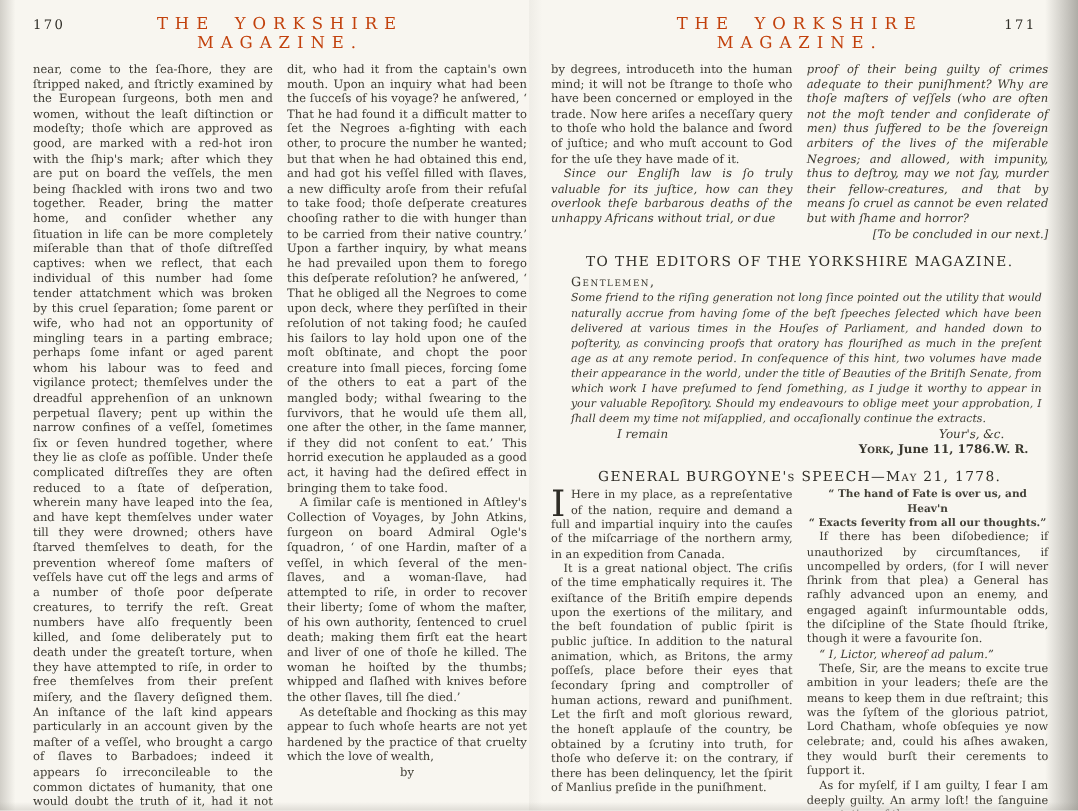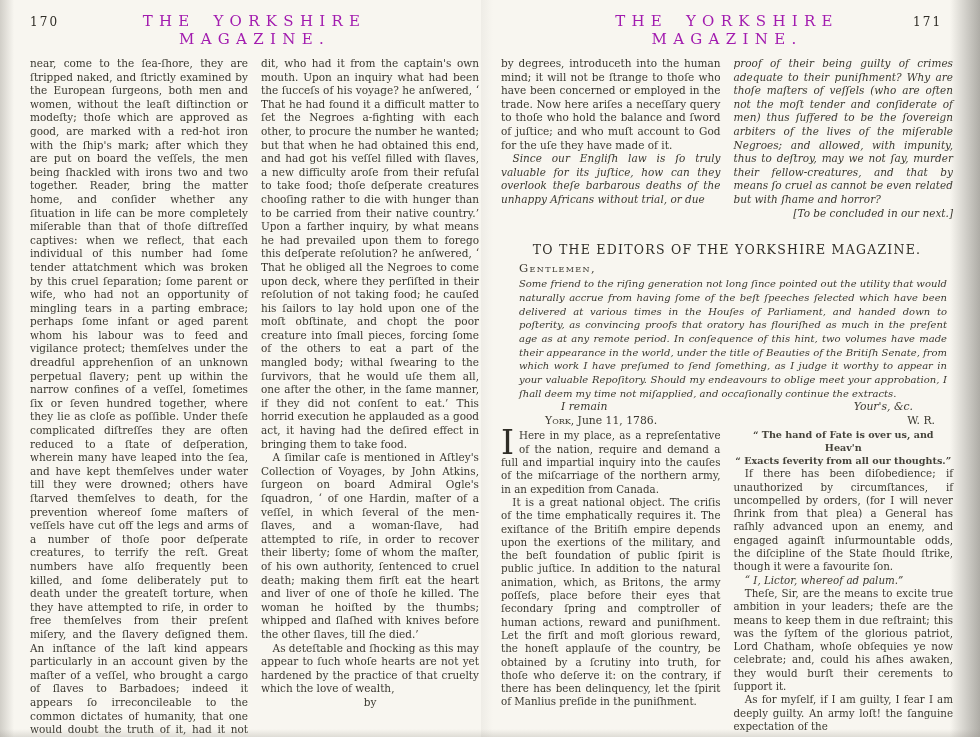--- a/index.html
+++ b/index.html
@@ -15,39 +15,39 @@
   .scan-edge-bottom{position:absolute;left:0;bottom:0;width:100%;height:8px;
     background:linear-gradient(to top, rgba(145,142,134,.25), rgba(145,142,134,0));}
   .gutter{position:absolute;left:481px;top:0;width:12px;height:100%;
     background:linear-gradient(to right, rgba(60,58,50,.05), rgba(60,58,50,0));}
 
   .page{position:absolute;top:0;height:579px;box-sizing:border-box;}
   .page-left{left:0;width:487px;padding:12px 8px 0 30px;}
   .page-right{left:489px;width:470px;padding:12px 6px 0 12px;}
 
   .page-header{display:flex;align-items:baseline;margin-bottom:9px;}
-  .mag-title{flex:1;text-align:center;font-size:15px;letter-spacing:.42em;word-spacing:.45em;color:#a21caf;}
+  .mag-title{flex:1;text-align:center;font-size:15px;letter-spacing:.42em;word-spacing:.45em;color:#c2410c;}
   .page-num{font-size:12px;letter-spacing:.18em;color:#2f2d26;width:40px;}
   .page-num.right{text-align:left;}
 
   .cols{display:flex;gap:13px;}
   .col{flex:1;min-width:0;text-align:justify;font-size:10.5px;line-height:13.6px;}
   .col p{margin:0;}
   .col p + p{text-indent:1.1em;}
   .italic{font-style:italic;}
   .catchword{text-align:center;text-indent:0 !important;}
   .centered{text-align:right;text-indent:0 !important;}
   .sc{font-variant:small-caps;}
 
   .section-heading{text-align:center;font-size:12.5px;letter-spacing:.10em;
-    font-variant:small-caps;color:#2f2d26;margin:22px 0 4px 0;}
+    font-variant:small-caps;color:#2f2d26;margin:10px 0 4px 0;}
   .salutation{font-variant:small-caps;font-size:11.5px;letter-spacing:.12em;margin:2px 0 2px 18px;}
   .letter-body{font-style:italic;font-size:10px;line-height:13.7px;text-align:justify;margin:0 6px 0 18px;}
   .letter-close{display:flex;font-style:italic;font-size:10.8px;margin:0 40px 1px 60px;justify-content:space-between;}
-  .letter-sig-row{display:flex;font-size:10.8px;margin:0 18px 2px 44px;justify-content:space-between;}
+  .letter-sig-row{display:flex;font-size:10.8px;margin:0 18px 2px 16px;justify-content:flex-end;font-weight:bold;}
 
   .speech-cols .col{font-size:10.3px;line-height:13.3px;}
   .dropcap::first-letter{float:left;font-size:33px;line-height:24px;padding:2px 5px 0 0;color:#2f2d26;}
   .verse{white-space:pre-line;text-align:center;font-size:9.6px;line-height:12.6px;margin-bottom:5px;font-weight:bold;color:#45433a;}
   .latin{font-style:italic;}
 </style>
 </head>
 <body>
 
 <div class="spread">
@@ -94,20 +94,21 @@
     <p class="letter-body">Some friend to the riſing generation not long ſince pointed out the utility that would naturally accrue from having ſome of the beſt ſpeeches ſelected which have been delivered at various times in the Houſes of Parliament, and handed down to poſterity, as convincing proofs that oratory has flouriſhed as much in the preſent age as at any remote period. In conſequence of this hint, two volumes have made their appearance in the world, under the title of Beauties of the Britiſh Senate, from which work I have preſumed to ſend ſomething, as I judge it worthy to appear in your valuable Repoſitory. Should my endeavours to oblige meet your approbation, I ſhall deem my time not miſapplied, and occaſionally continue the extracts.</p>
     <div class="letter-close">
       <span>I remain</span>
       <span>Your's, &amp;c.</span>
     </div>
     <div class="letter-sig-row">
       <span><span class="sc">York,</span><span> June 11, 1786.</span></span>
       <span>W. R.</span>
     </div>
 
+    <div class="section-heading">GENERAL BURGOYNE's SPEECH—May 21, 1778.</div>
     <div class="cols speech-cols">
       <div class="col">
         <p class="dropcap">I Here in my place, as a repreſentative of the nation, require and demand a full and impartial inquiry into the cauſes of the miſcarriage of the northern army, in an expedition from Canada.</p>
         <p>It is a great national object. The criſis of the time emphatically requires it. The exiſtance of the Britiſh empire depends upon the exertions of the military, and the beſt foundation of public ſpirit is public juſtice. In addition to the natural animation, which, as Britons, the army poſſeſs, place before their eyes that ſecondary ſpring and comptroller of human actions, reward and puniſhment. Let the firſt and moſt glorious reward, the honeſt applauſe of the country, be obtained by a ſcrutiny into truth, for thoſe who deſerve it: on the contrary, if there has been delinquency, let the ſpirit of Manlius preſide in the puniſhment.</p>
       </div>
       <div class="col">
         <p class="verse">“ The hand of Fate is over us, and Heav'n
 “ Exacts ſeverity from all our thoughts.”</p>
         <p>If there has been diſobedience; if unauthorized by circumſtances, if uncompelled by orders, (for I will never ſhrink from that plea) a General has raſhly advanced upon an enemy, and engaged againſt inſurmountable odds, the diſcipline of the State ſhould ſtrike, though it were a favourite ſon.</p>
         <p class="latin">“ I, Lictor, whereof ad palum.”</p>

